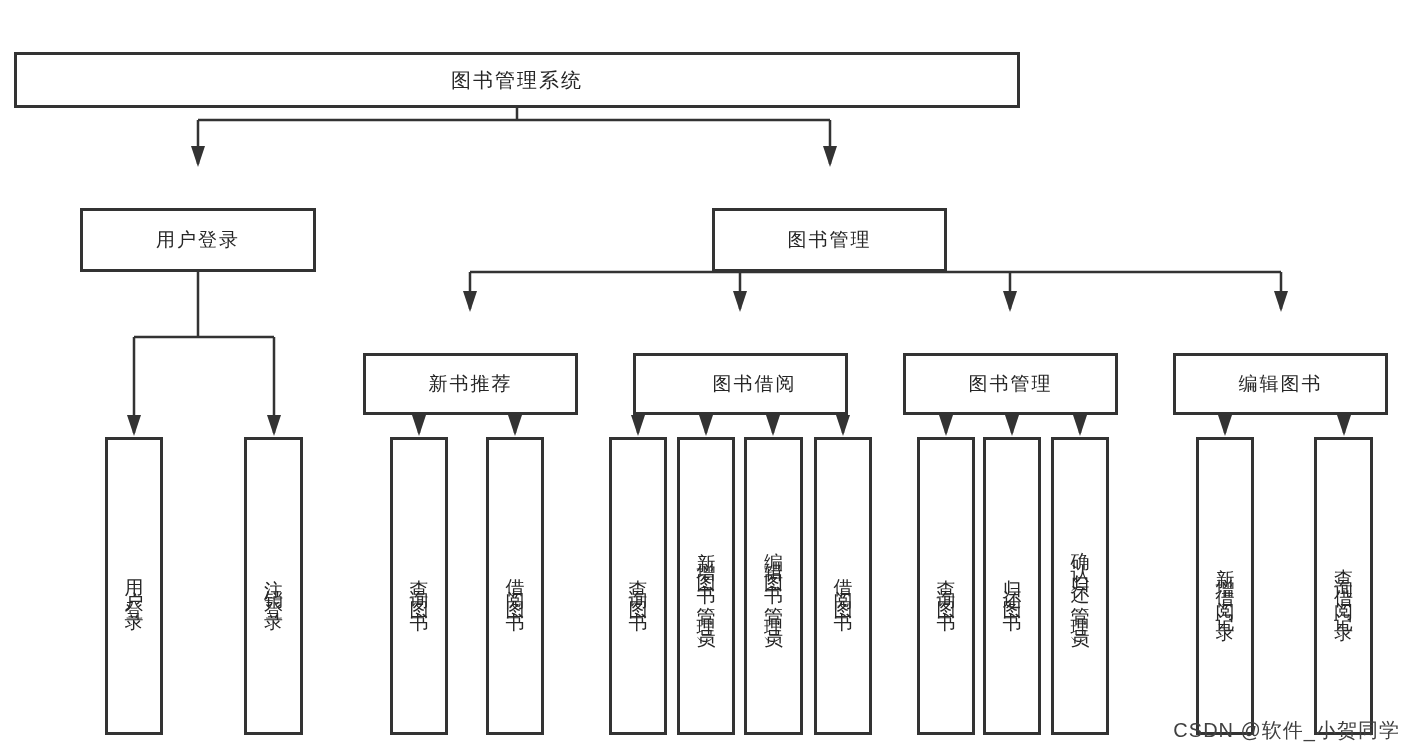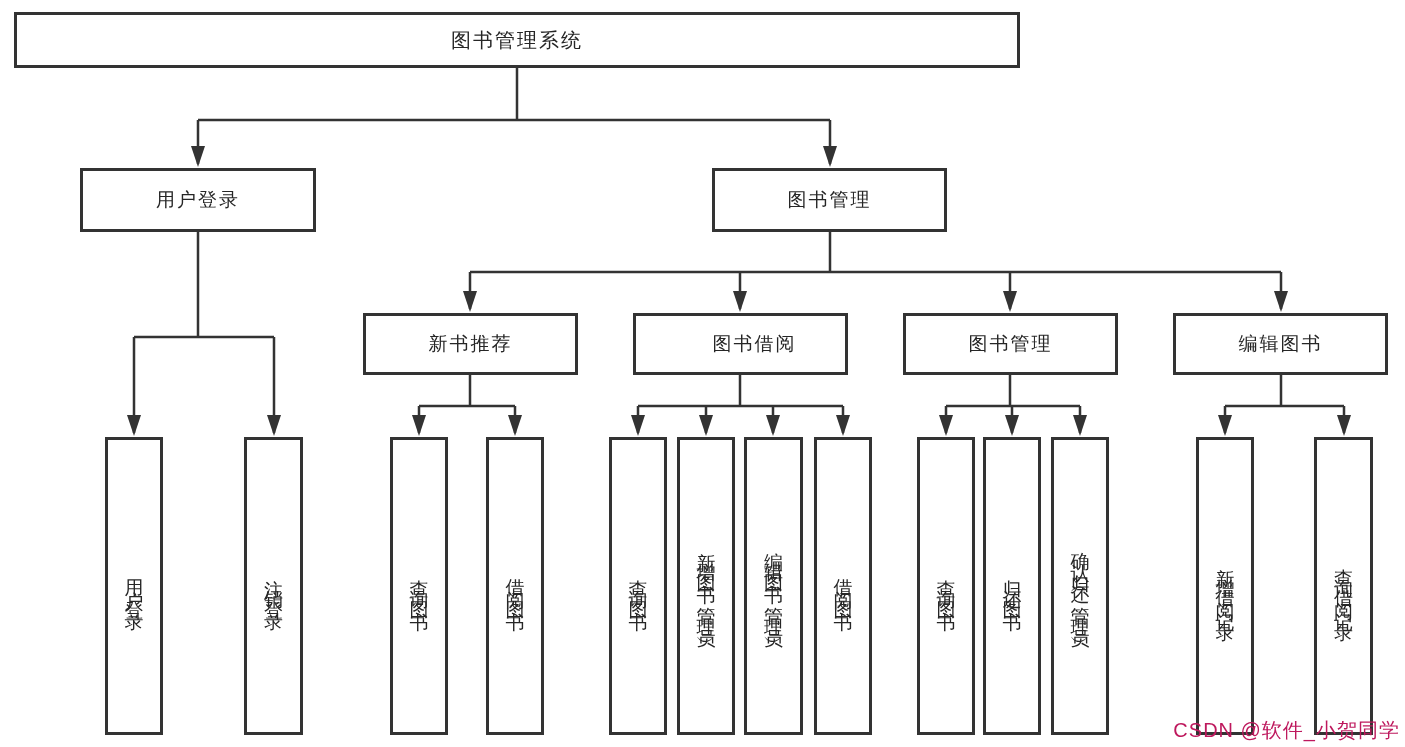--- a/index.html
+++ b/index.html
@@ -24,20 +24,21 @@
     position: absolute;
     box-sizing: border-box;
     border: 3px solid #333333;
     background: #ffffff;
     display: flex;
     align-items: center;
     justify-content: center;
     font-size: 19px;
     letter-spacing: 2px;
     color: #262626;
+    margin-top: 40px;
   }
   .hnode.root { font-size: 20px; }
   .vnode {
     position: absolute;
     box-sizing: border-box;
     border: 3px solid #333333;
     background: #ffffff;
     display: flex;
     align-items: center;
     justify-content: center;
@@ -50,21 +51,21 @@
     letter-spacing: 11px;
     white-space: nowrap;
     color: #262626;
   }
   .watermark {
     position: absolute;
     right: 5px;
     bottom: 3px;
     font-size: 20px;
     letter-spacing: 1px;
-    color: #be185d;
+    color: #404040;
   }
 </style>
 </head>
 <body>
 
 <div class="diagram">
 
   <svg class="connector-svg" viewBox="0 0 1405 747" xmlns="http://www.w3.org/2000/svg" aria-hidden="true">
 
     <path fill="none" stroke="#333333" stroke-width="2.5" d="

